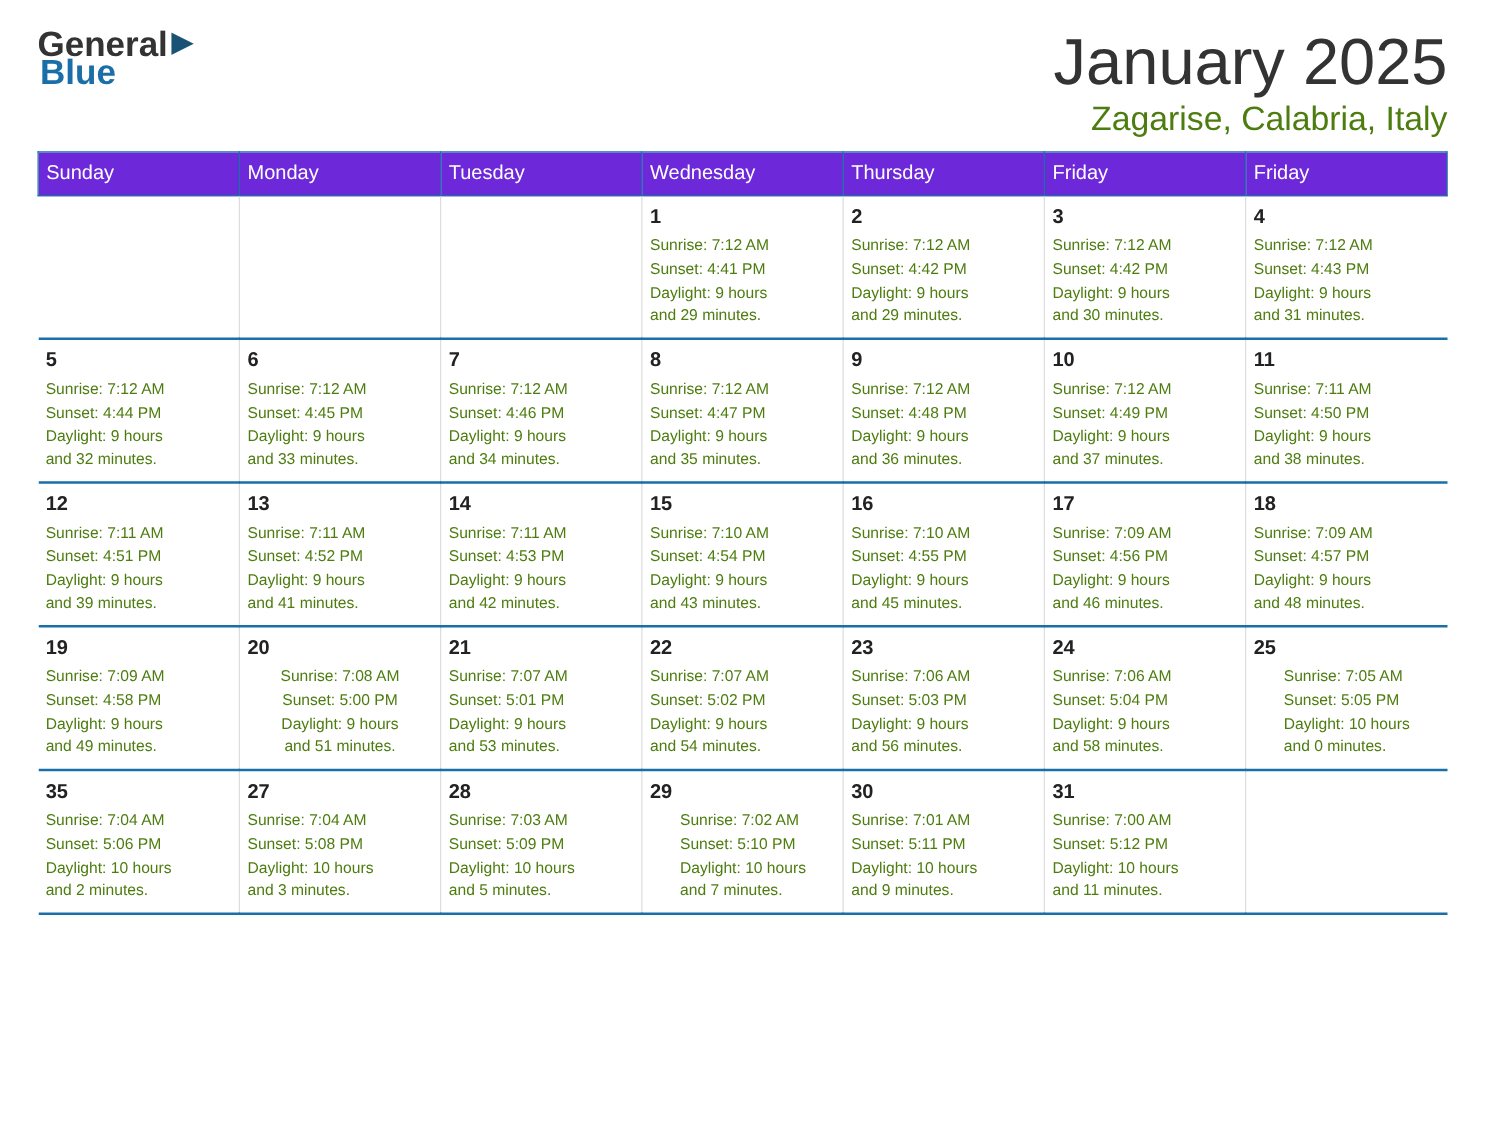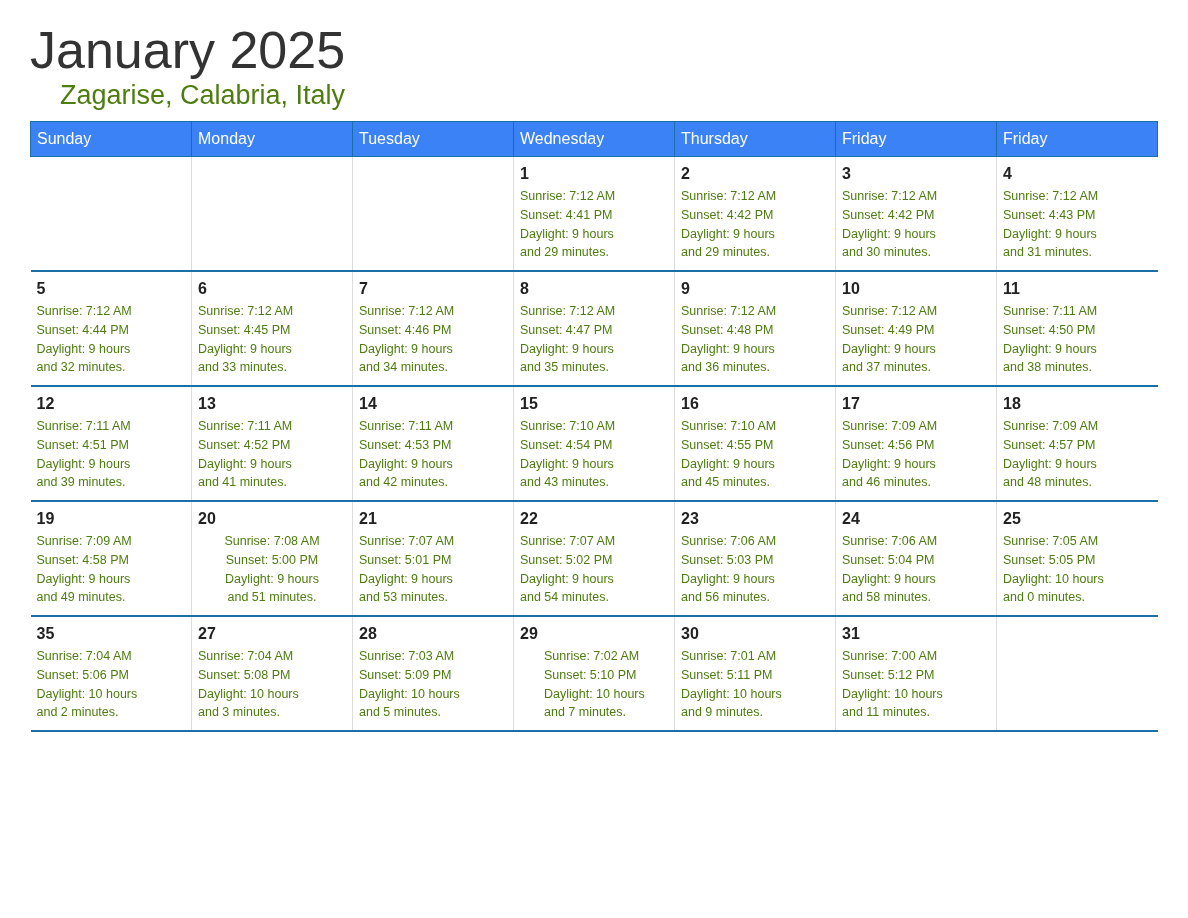--- a/index.html
+++ b/index.html
@@ -43,21 +43,21 @@
     .location {
       font-size: 27px;
       color: #4d7c0f;
     }
     table {
       width: 100%;
       border-collapse: collapse;
       table-layout: fixed;
     }
     thead tr th {
-      background-color: #3b82f6;
+      background-color: #6d28d9;
       color: #fff;
       padding: 8px 6px;
       font-size: 16px;
       font-weight: normal;
       text-align: left;
       border: 1px solid #1a6fa8;
     }
     tbody tr {
       border-bottom: 2px solid #1a6fa8;
     }
@@ -82,20 +82,33 @@
     .day-info {
       font-size: 12.5px;
       color: #4d7c0f;
       line-height: 1.5;
     }
   </style>
 </head>
 <body>
 
 <div class="header">
+  <div class="logo">
+    <div style="display:flex; flex-direction:column; align-items:flex-start;">
+      <div style="display:flex; align-items:center;">
+        <span class="logo-text-general">General</span>
+        <div style="display:inline-block; margin-left:3px; margin-top:2px;">
+          <svg width="22" height="22" viewBox="0 0 22 22">
+            <polygon points="0,2 18,11 0,20" fill="#1a5276"></polygon>
+          </svg>
+        </div>
+      </div>
+      <span class="logo-blue" style="margin-top:-10px; margin-left:2px;">Blue</span>
+    </div>
+  </div>
   <div class="title-block">
     <div class="month-title">January 2025</div>
     <div class="location">Zagarise, Calabria, Italy</div>
   </div>
 </div>
 
 <table>
   <thead>
     <tr>
     <th>Sunday</th>
@@ -281,21 +294,21 @@
         </td>
         <td>
           <span class="day-num">24</span>
           <div class="day-info" style="white-space: pre-line;">Sunrise: 7:06 AM
 Sunset: 5:04 PM
 Daylight: 9 hours
 and 58 minutes.</div>
         </td>
         <td>
           <span class="day-num">25</span>
-          <div class="day-info" style="white-space: pre-line;">Sunrise: 7:05 AM
+          <div class="day-info" style="white-space: pre-line; margin-left: 24px;">Sunrise: 7:05 AM
 Sunset: 5:05 PM
 Daylight: 10 hours
 and 0 minutes.</div>
         </td>
       </tr>
       <tr>
         <td>
           <span class="day-num">35</span>
           <div class="day-info" style="white-space: pre-line;">Sunrise: 7:04 AM
 Sunset: 5:06 PM

